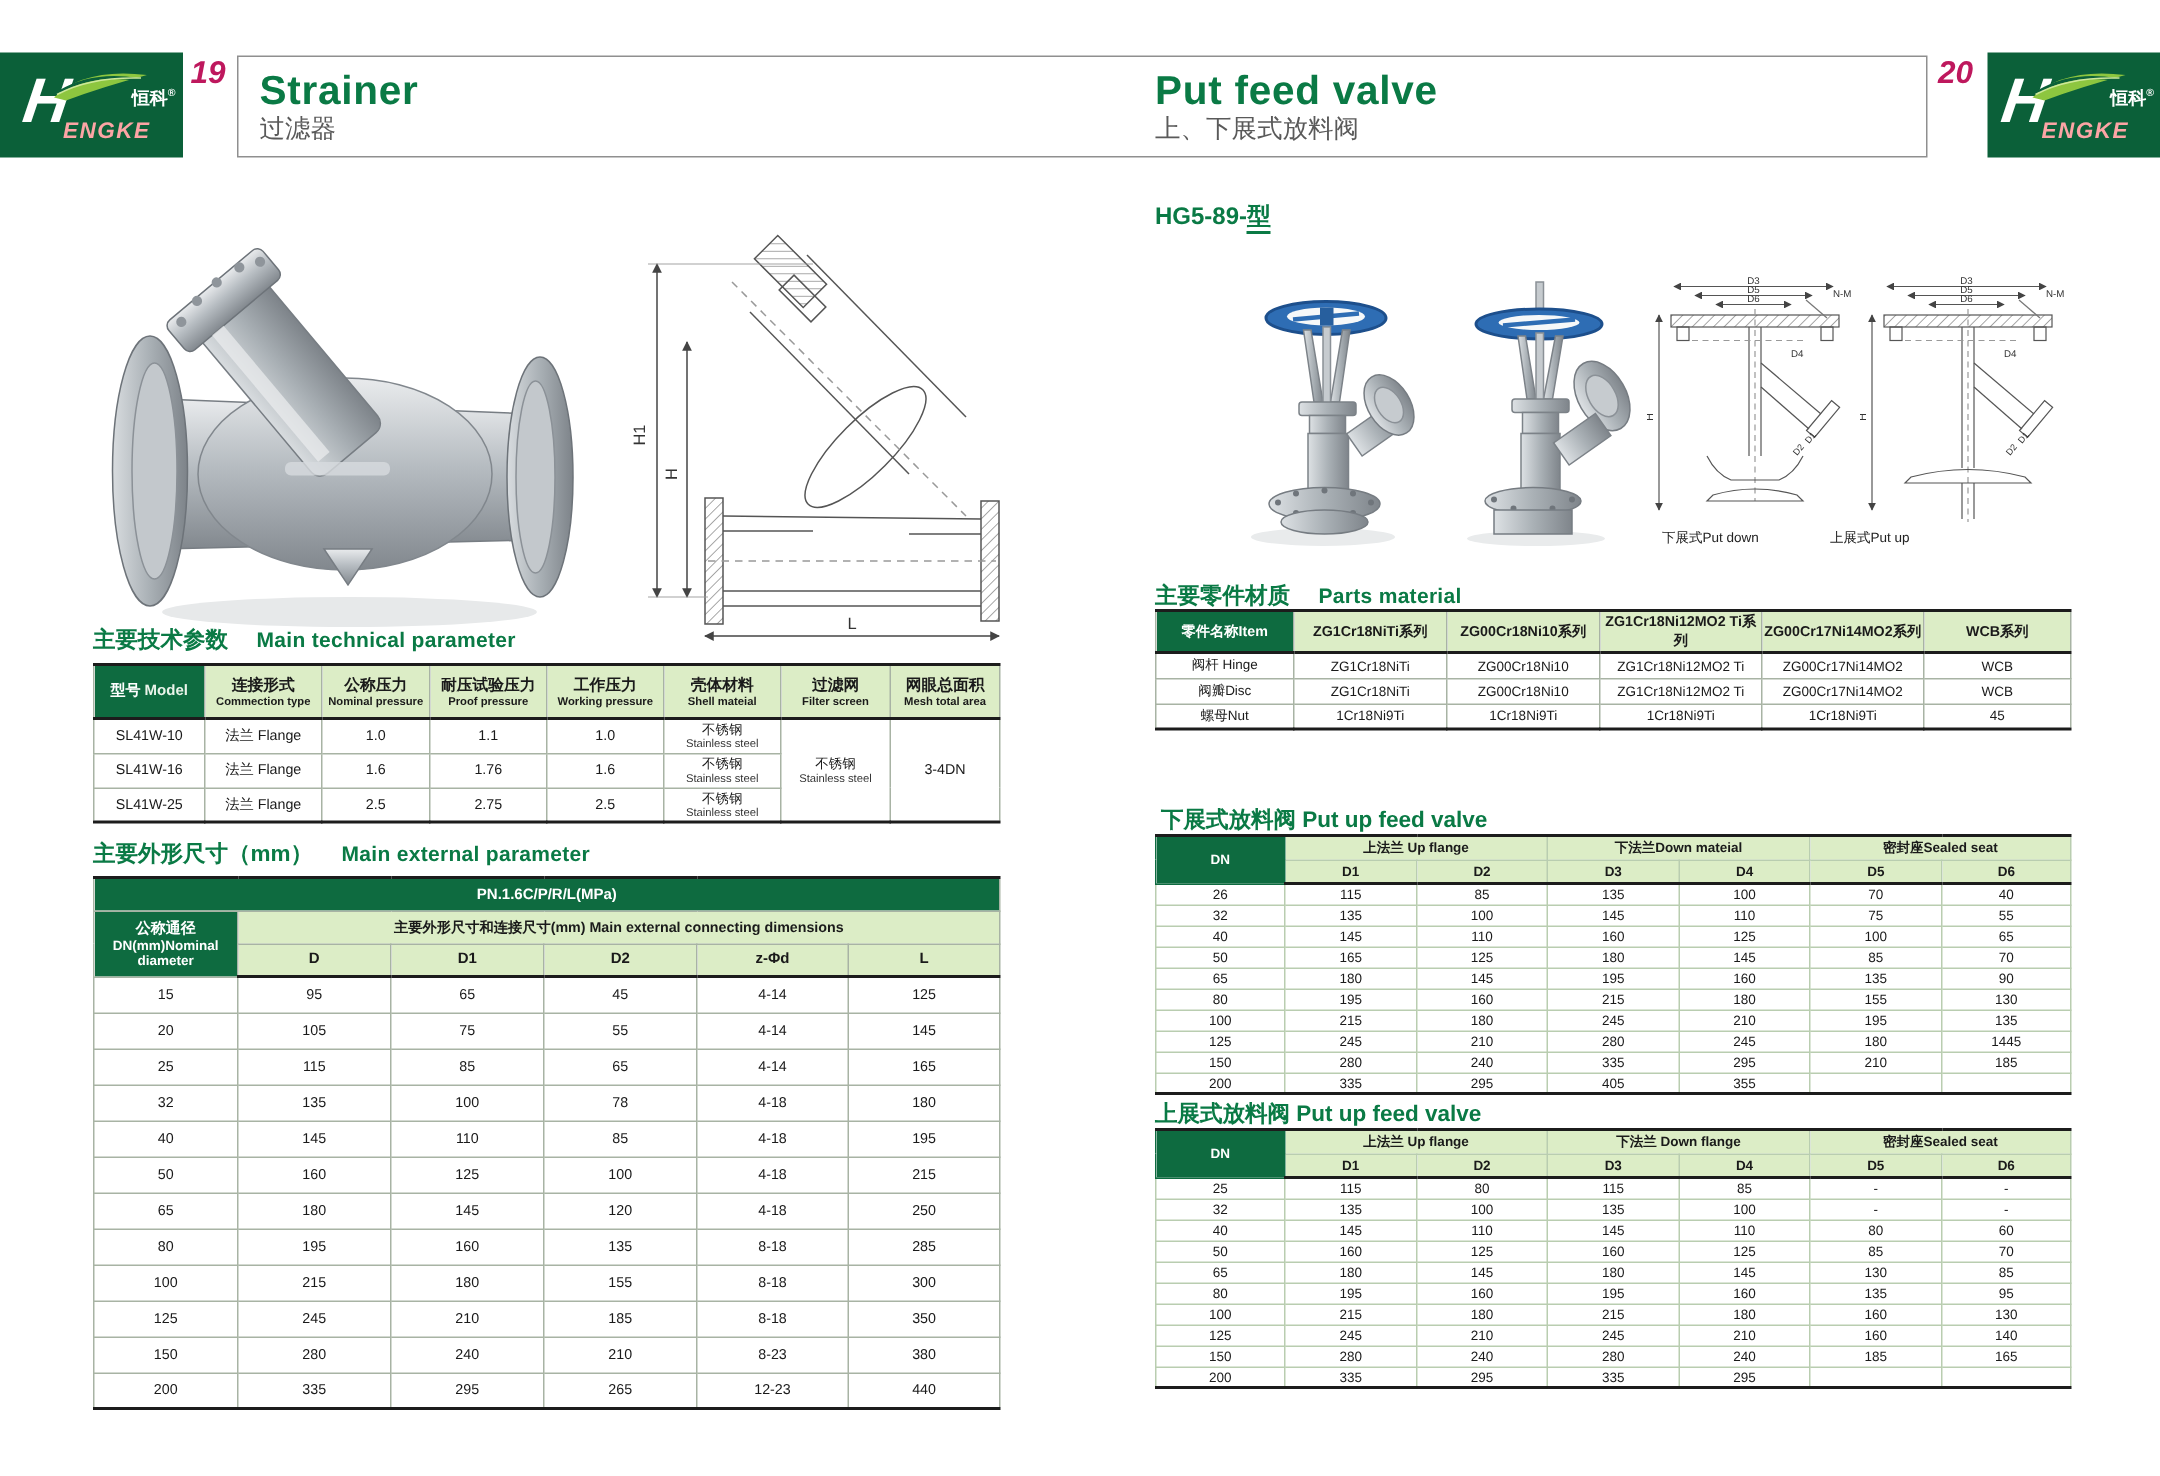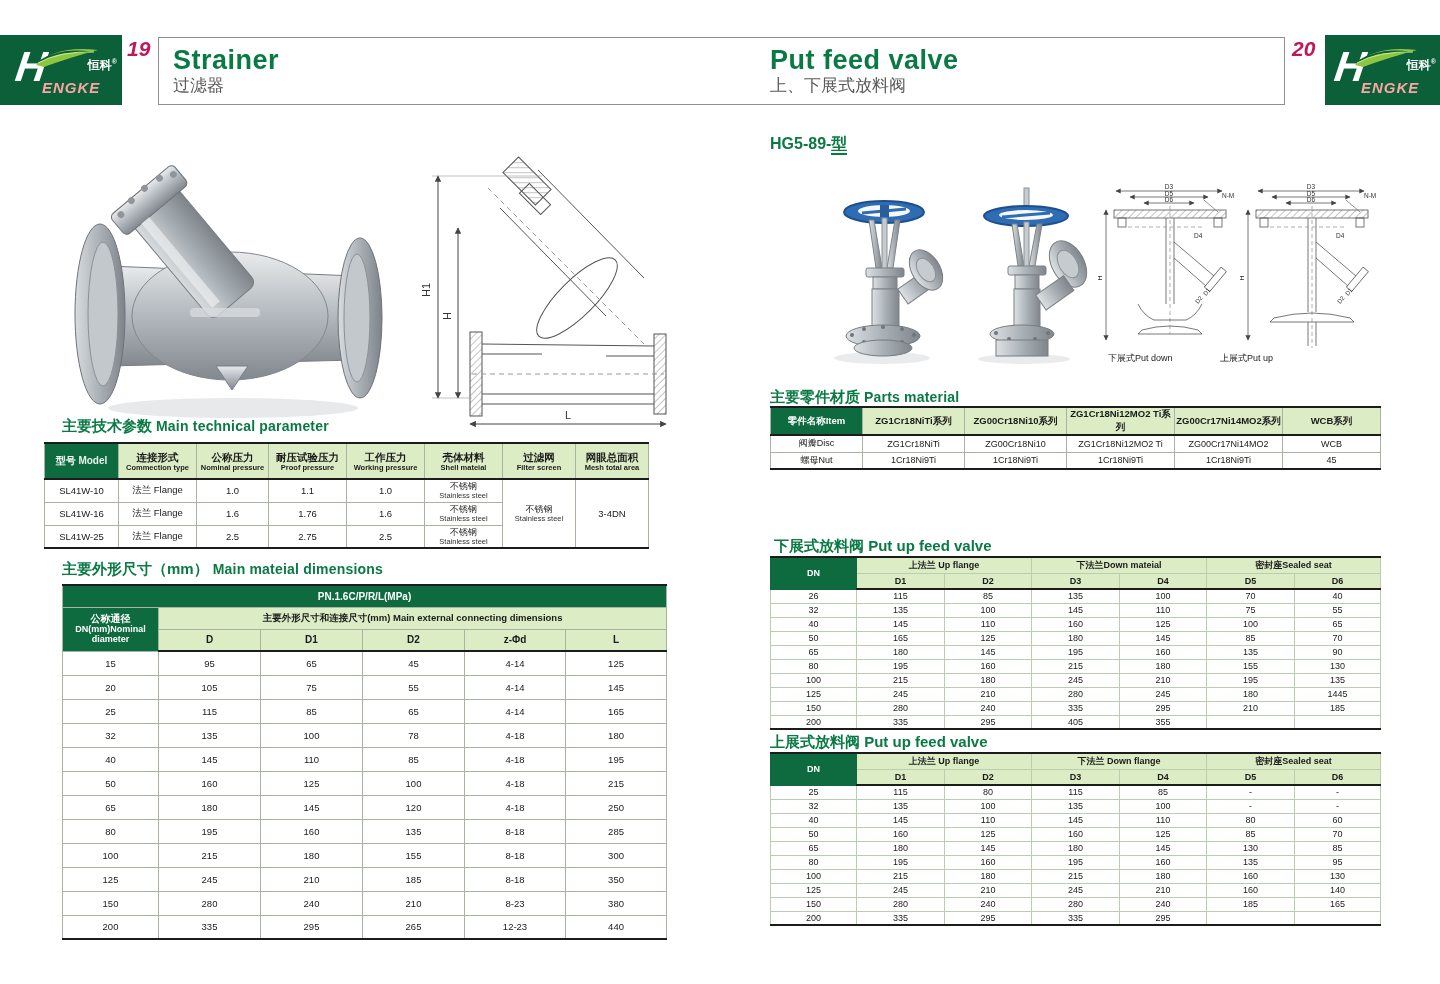--- a/index.html
+++ b/index.html
@@ -15,37 +15,37 @@
 .logo-cn{position:absolute;right:5px;top:22px;color:#fff;font-size:12px;font-weight:bold;white-space:nowrap}
 .logo-cn sup{font-size:7px}
 .pagenum{position:absolute;top:37px;color:#be185d;font-weight:bold;font-size:21px;font-style:italic}
 .title-box{position:absolute;left:158px;top:37px;width:1127px;height:68px;border:1px solid #8f8f8f;background:#fff}
 .title-group{position:absolute;top:7px}
 .t-en{color:#0a7a45;font-weight:bold;font-size:27px;letter-spacing:.5px;line-height:30px}
 .t-cn{color:#5a5a5a;font-size:17px;line-height:22px}
 
 
 .sec-title{position:absolute;white-space:nowrap;color:#0a7a45;font-weight:bold;font-size:15px}
-.sec-title .en{font-size:14px;margin-left:4px;letter-spacing:.2px}
+.sec-title .en{font-size:14px;margin-left:19px;letter-spacing:.2px}
 .model-title{position:absolute;color:#0a7a45;font-weight:bold;font-size:16px}
 .model-title .u{border-bottom:2px solid #0a7a45;padding-bottom:1px}
 
 
 table.tbl{position:absolute;border-collapse:collapse;table-layout:fixed;background:#fff;border-top:2px solid #1c1c1c;border-bottom:2px solid #1c1c1c}
 .tbl th,.tbl td{border:1px solid #a8b3a4;text-align:center;vertical-align:middle;font-size:9.5px;padding:0 1px;overflow:hidden}
 .tbl thead tr:last-child th{border-bottom:2px solid #1c1c1c}
 .dark{background:#0e6b40;color:#fff}
 .lite{background:#dcedc6;color:#1a1a1a}
 .hcn{font-size:10.5px;font-weight:bold;line-height:12px}
 .hen{font-size:7.5px;line-height:9px}
 .dark .hen{color:#eaf4ea}
 .cell2 .l1{display:block;font-size:9px;line-height:10px}
 .cell2 .l2{display:block;font-size:7.5px;line-height:9px;color:#333}
 
-.tech-tbl{left:44px;top:442px;width:604px}
+.tech-tbl{left:62px;top:442px;width:604px}
 .tech-tbl thead th{height:36px}
 .tech-tbl tbody td{height:23px}
 .tech-tbl th:first-child .hcn,.tech-tbl th:first-child .hen{display:inline;font-size:10px}
 
 .dim-tbl{left:62px;top:584px;width:604px}
 .dim-tbl th{height:22px}
 .dim-tbl .pnrow th{font-size:10px;font-weight:bold}
 .dim-tbl .dncell{font-size:9px;line-height:10px}
 .dim-tbl .dncell .b{font-weight:bold;font-size:10px}
 .dim-tbl tbody td{height:24px}
@@ -264,21 +264,21 @@
         <td>2.5</td>
         <td class="cell2">
             <span class="l1">不锈钢</span>
             <span class="l2">Stainless steel</span>
           </td>
       </tr>
     </tbody>
   </table>
 
   <div class="sec-title" style="left:62px;top:560px">
-    <span>主要外形尺寸（mm）</span><span class="en">Main mateial dimensions</span>
+    <span>主要外形尺寸（mm）</span><span class="en">Main external parameter</span>
   </div>
 
   <table class="tbl dim-tbl">
     <colgroup>
         <col style="width:96px">
         <col style="width:102px">
         <col style="width:102px">
         <col style="width:102px">
         <col style="width:101px">
         <col style="width:101px">
@@ -548,20 +548,28 @@
         <th class="dark">零件名称Item</th>
         <th class="lite">ZG1Cr18NiTi系列</th>
         <th class="lite">ZG00Cr18Ni10系列</th>
         <th class="lite">ZG1Cr18Ni12MO2 Ti系列</th>
         <th class="lite">ZG00Cr17Ni14MO2系列</th>
         <th class="lite">WCB系列</th>
       </tr>
     </thead>
     <tbody>
         <tr>
+          <td>阀杆 Hinge</td>
+          <td>ZG1Cr18NiTi</td>
+          <td>ZG00Cr18Ni10</td>
+          <td>ZG1Cr18Ni12MO2 Ti</td>
+          <td>ZG00Cr17Ni14MO2</td>
+          <td>WCB</td>
+        </tr>
+        <tr>
           <td>阀瓣Disc</td>
           <td>ZG1Cr18NiTi</td>
           <td>ZG00Cr18Ni10</td>
           <td>ZG1Cr18Ni12MO2 Ti</td>
           <td>ZG00Cr17Ni14MO2</td>
           <td>WCB</td>
         </tr>
         <tr>
           <td>螺母Nut</td>
           <td>1Cr18Ni9Ti</td>

